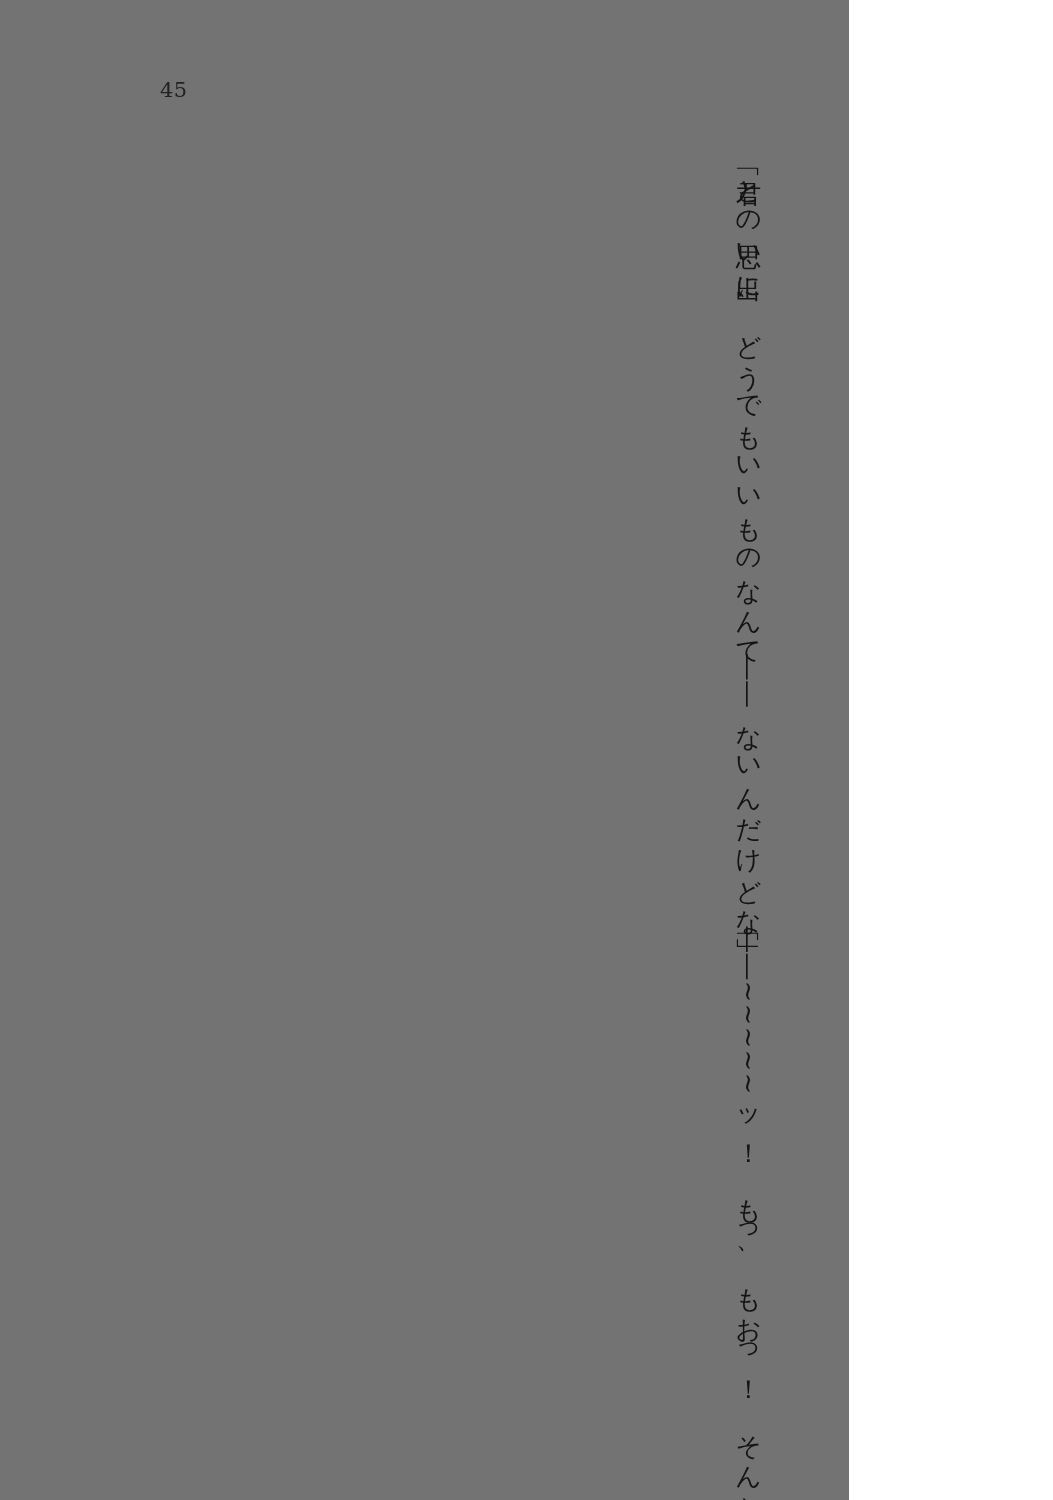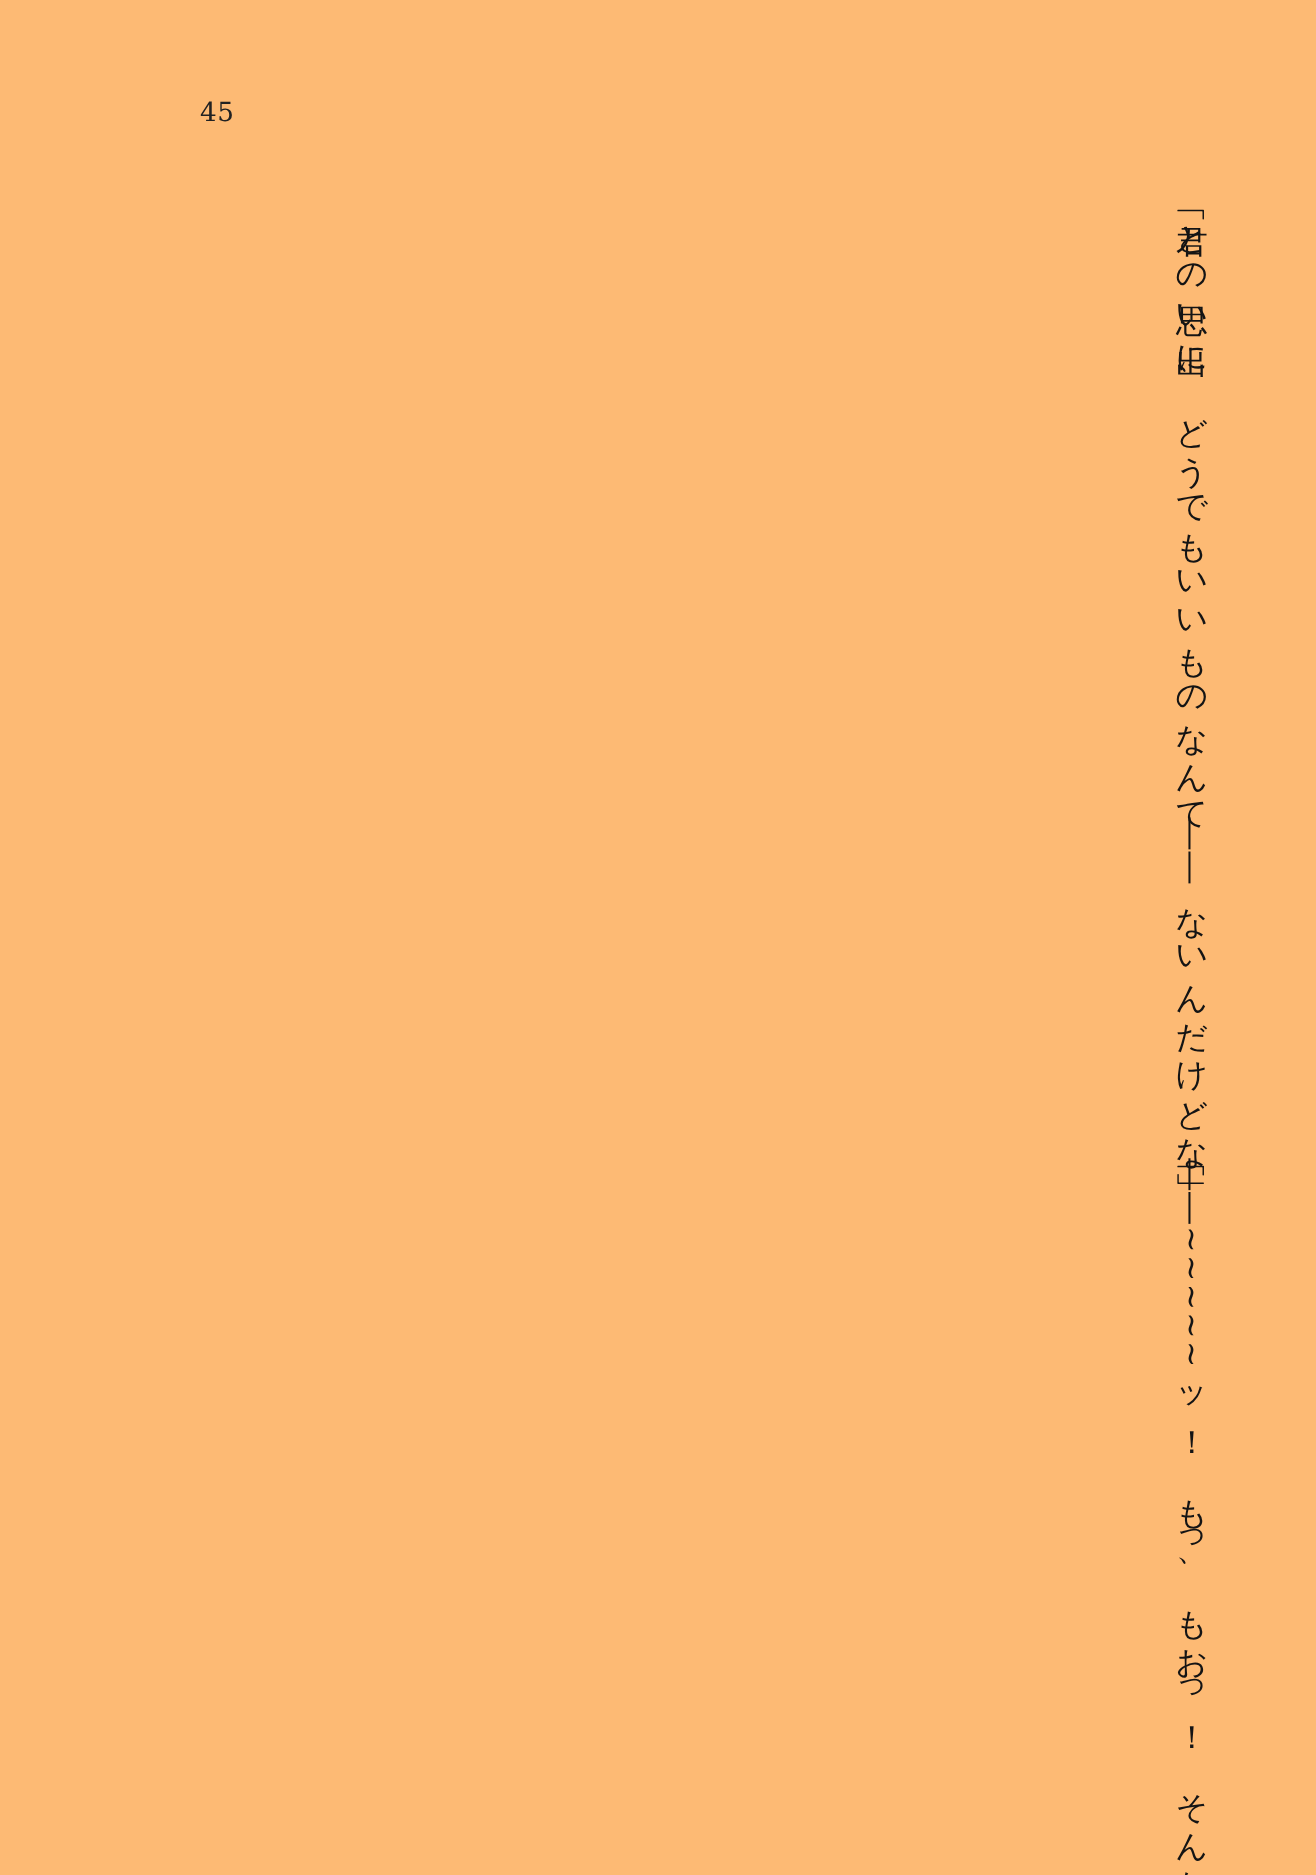--- a/index.html
+++ b/index.html
@@ -13,23 +13,23 @@
     position: relative;
     font-family: "DejaVu Serif", "Liberation Serif", serif;
     color: #1a1a1a;
     overflow: hidden;
   }
 
   .page {
     position: absolute;
     left: 0;
     top: 0;
-    width: 1053px;
+    width: 849px;
     height: 1500px;
-    background: #fdba74;
+    background: #737373;
   }
 
   
   .page-number {
     position: absolute;
     left: 160px;
     top: 78px;
     font-size: 21px;
     letter-spacing: 0.5px;
     color: #222;

